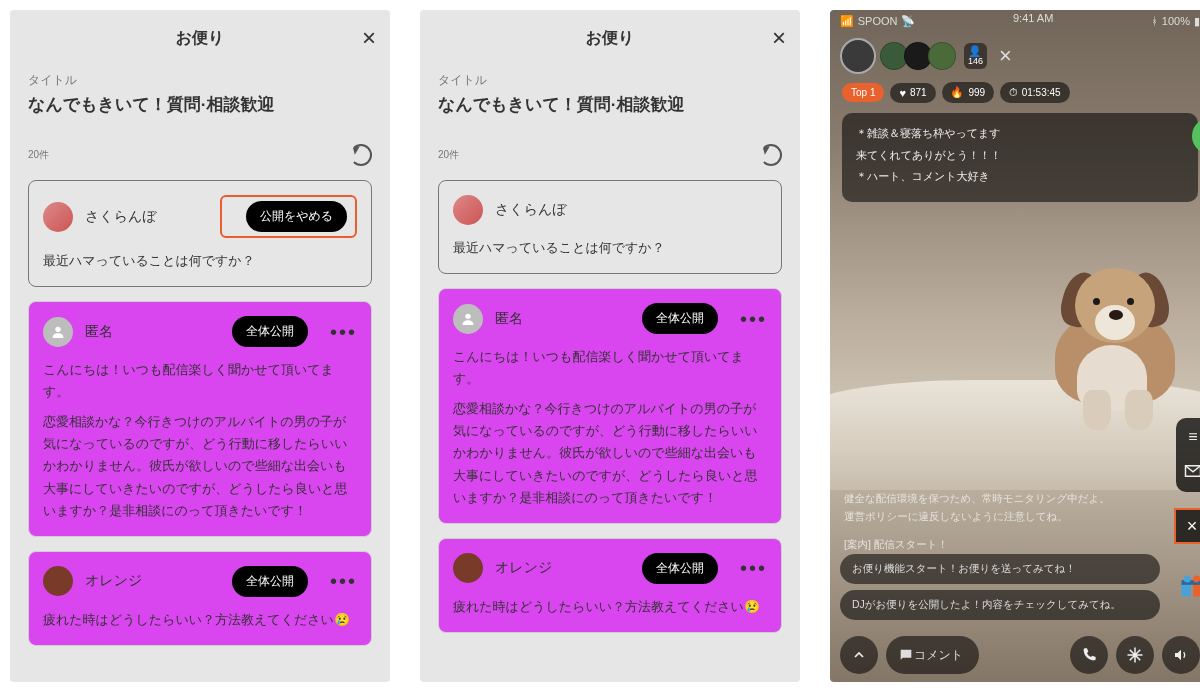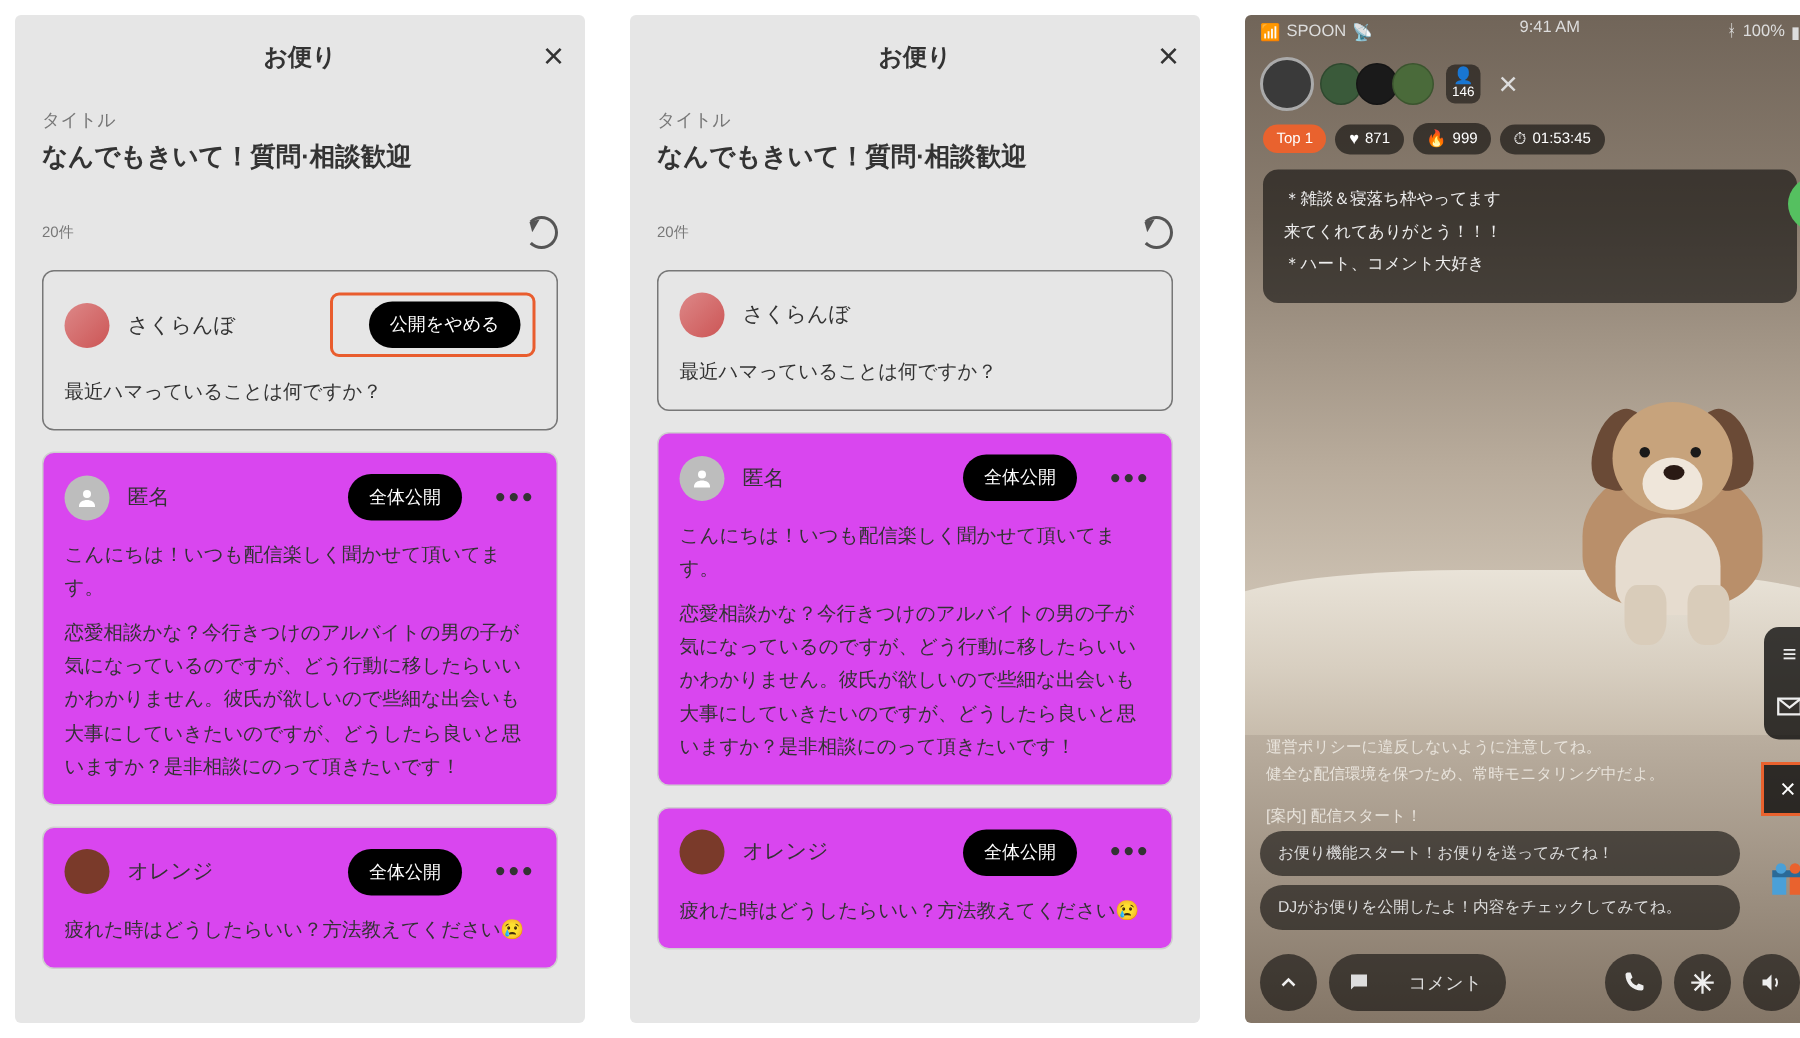--- a/index.html
+++ b/index.html
@@ -209,21 +209,21 @@
   display: flex; align-items: center; gap: 8px; padding: 0 10px;
 }
 .circ-btn {
   width: 38px; height: 38px; border-radius: 50%;
   background: rgba(0,0,0,.55); display: flex; align-items: center;
   justify-content: center; color: #eee; font-size: 16px; cursor: pointer;
   flex-shrink:0;
 }
 .comment-pill {
   flex: 0 0 auto; background: rgba(0,0,0,.55); border-radius: 20px;
-  height: 38px; display: flex; align-items: center; gap: 25px;
+  height: 38px; display: flex; align-items: center; gap: 0;
   padding: 0 16px 0 12px; font-size: 12px; color: #ddd;
 }
 .spacer { flex: 1; }
 </style>
 </head>
 <body>
 
 <div class="phone letter-panel">
   <div class="lp-header">
     <span class="lp-title">お便り</span>
@@ -415,22 +415,22 @@
     <svg viewBox="0 0 24 24">
         <rect x="3" y="10" width="8" height="11" fill="#4aa0d8"></rect>
         <rect x="13" y="10" width="8" height="11" fill="#e9622e"></rect>
         <rect x="3" y="7" width="18" height="4" fill="#2a6a98"></rect>
         <circle cx="8" cy="6" r="3" fill="#4aa0d8"></circle>
         <circle cx="16" cy="6" r="3" fill="#e9622e"></circle>
       </svg>
   </div>
 
   <div class="notice-text">
+    <span class="line">健全な配信環境を保つため、常時モニタリング中だよ。</span>
     <span class="line">運営ポリシーに違反しないように注意してね。</span>
-    <span class="line">健全な配信環境を保つため、常時モニタリング中だよ。</span>
     <span class="line" style="margin-top:10px;display:inline-block">[案内] 配信スタート！</span>
   </div>
 
   <div class="chat-area">
     <div class="chat-bubble">お便り機能スタート！お便りを送ってみてね！</div>
     <div class="chat-bubble">DJがお便りを公開したよ！内容をチェックしてみてね。</div>
   </div>
 
   <div class="bottom-bar">
     <div class="circ-btn">

